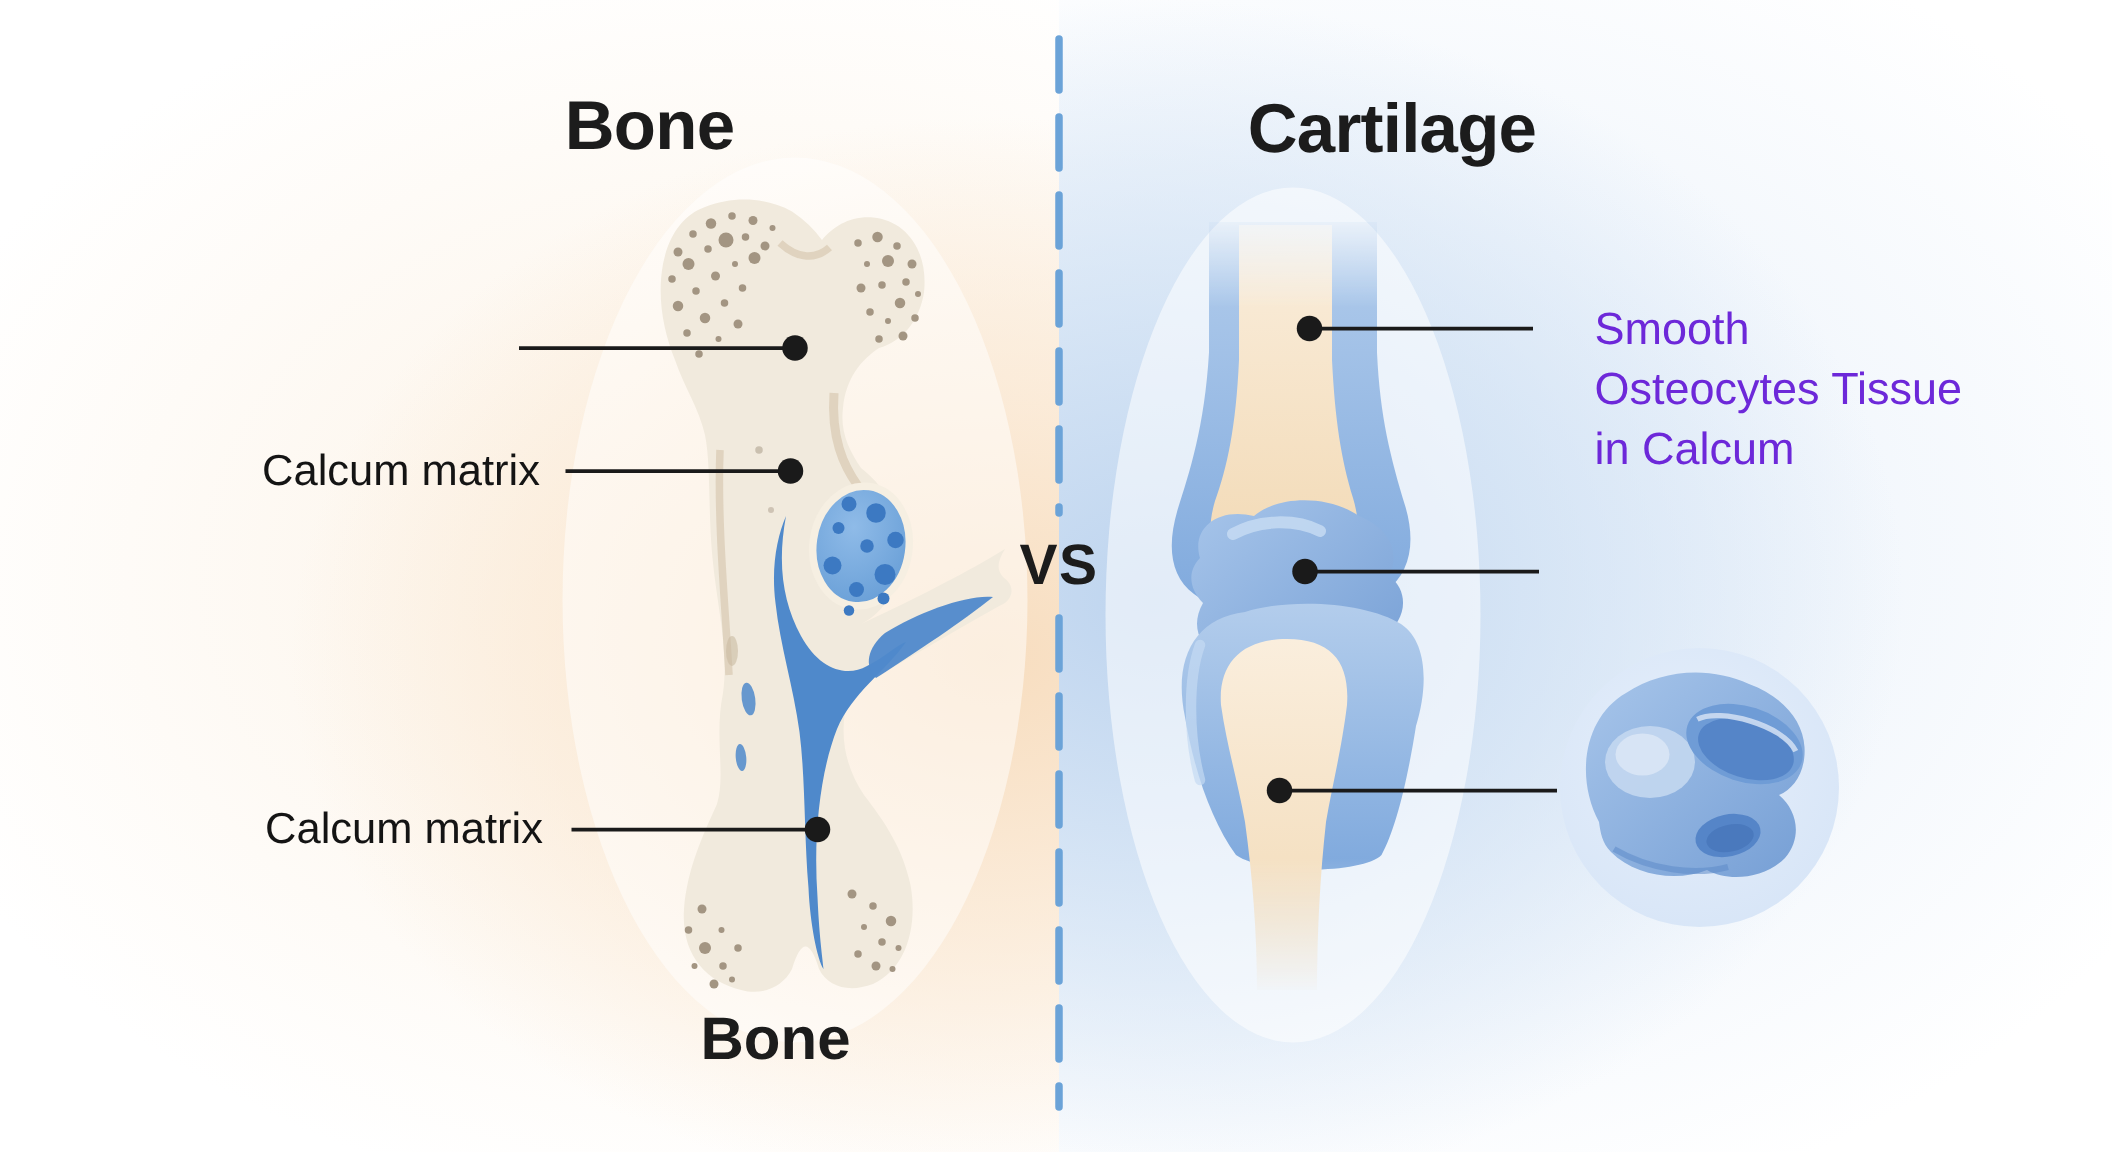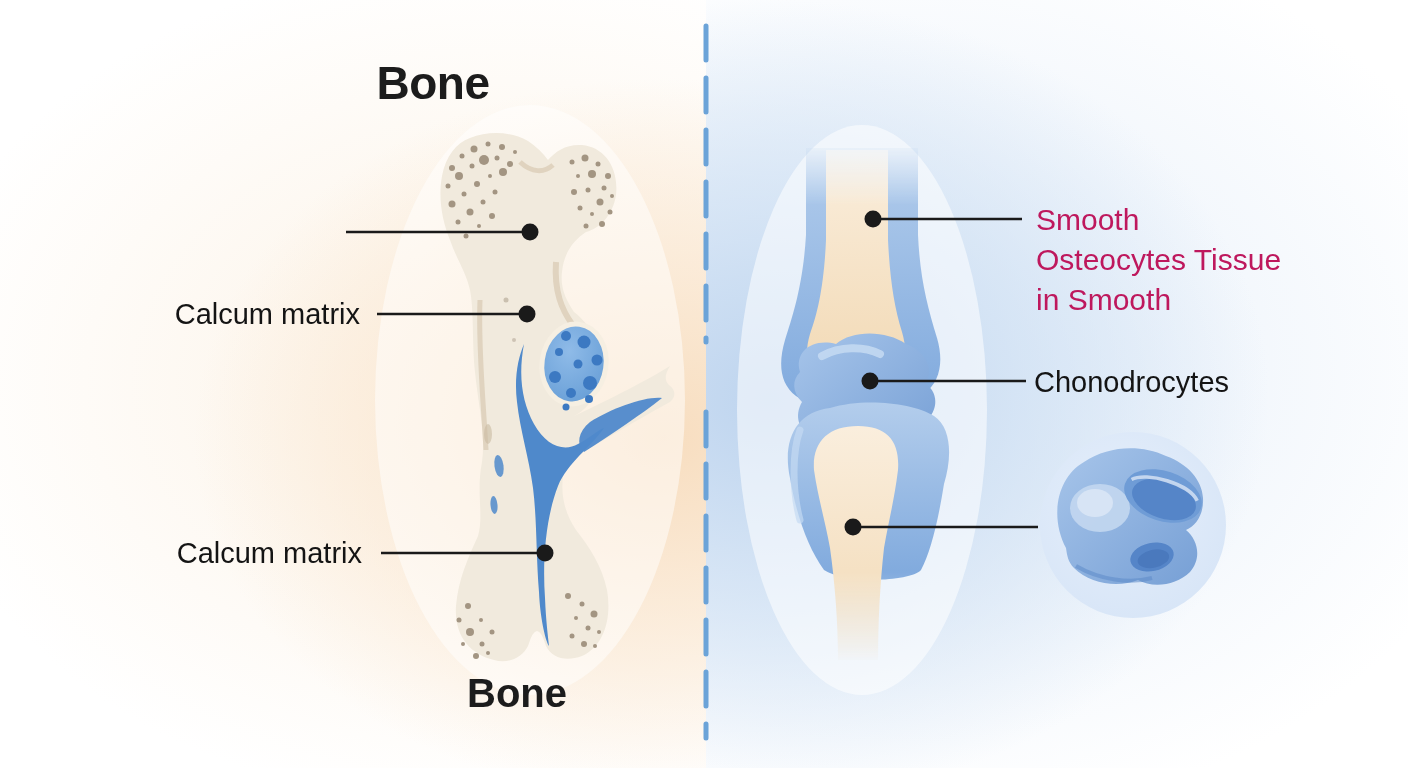--- a/index.html
+++ b/index.html
@@ -27,21 +27,21 @@
   .bone-body{fill:var(--bone-cream,#f1eadd);}
   .bone-shade{stroke:#d9cbb4;fill:none;opacity:.75;}
   .stipple{fill:var(--stipple-gray,#a39582);}
   .marrow{fill:var(--marrow-blue,#4f89cb);}
   .cell-dot{fill:var(--cell-dot-blue,#3c79c2);}
   .txt{position:absolute;white-space:nowrap;}
   .title{font-size:46px;font-weight:800;letter-spacing:-.5px;color:#1c1c1c;text-align:center;line-height:50px;}
   .label{font-size:29px;font-weight:400;color:#141414;}
   .caption{font-size:40px;font-weight:800;color:#1c1c1c;text-align:center;line-height:46px;}
   .vs{font-size:38px;font-weight:800;color:#1c1c1c;text-align:center;line-height:44px;letter-spacing:1px;}
-  .multiline div{font-size:30px;line-height:40px;color:#be185d;}
+  .multiline div{font-size:30px;line-height:40px;color:#6d28d9;margin-left:27px;}
 </style>
 </head>
 <body>
 
 <div class="canvas">
 
   <div class="bg-peach"></div>
   <div class="bg-blue"></div>
 
   <svg class="art" width="1408" height="768" viewBox="0 0 1408 768">
@@ -314,26 +314,27 @@
       <line class="anno-line" x1="873" y1="219" x2="1022" y2="219"></line>
       <circle class="anno-dot" cx="873" cy="219" r="8.5"></circle>
       <line class="anno-line" x1="870" y1="381" x2="1026" y2="381"></line>
       <circle class="anno-dot" cx="870" cy="381" r="8.5"></circle>
       <line class="anno-line" x1="853" y1="527" x2="1038" y2="527"></line>
       <circle class="anno-dot" cx="853" cy="527" r="8.5"></circle>
     </g>
   </svg>
 
   <div class="txt title" style="left:333px;top:58px;width:200px;">Bone</div>
+  <div class="txt title" style="left:788px;top:60px;width:280px;">Cartilage</div>
 
   <div class="txt label" style="left:110px;top:298px;width:250px;text-align:right;">Calcum matrix</div>
   <div class="txt label" style="left:112px;top:537px;width:250px;text-align:right;">Calcum matrix</div>
 
   <div class="txt caption" style="left:417px;top:670px;width:200px;">Bone</div>
+  <div class="txt vs" style="left:656px;top:355px;width:100px;">VS</div>
 
   <div class="txt multiline" style="left:1036px;top:200px;width:330px;">
     <div>Smooth</div>
     <div>Osteocytes Tissue</div>
-    <div>in Smooth</div>
+    <div>in Calcum</div>
   </div>
-  <div class="txt label" style="left:1034px;top:366px;width:260px;">Chonodrocytes</div>
 
 </div>
 
 </body></html>

